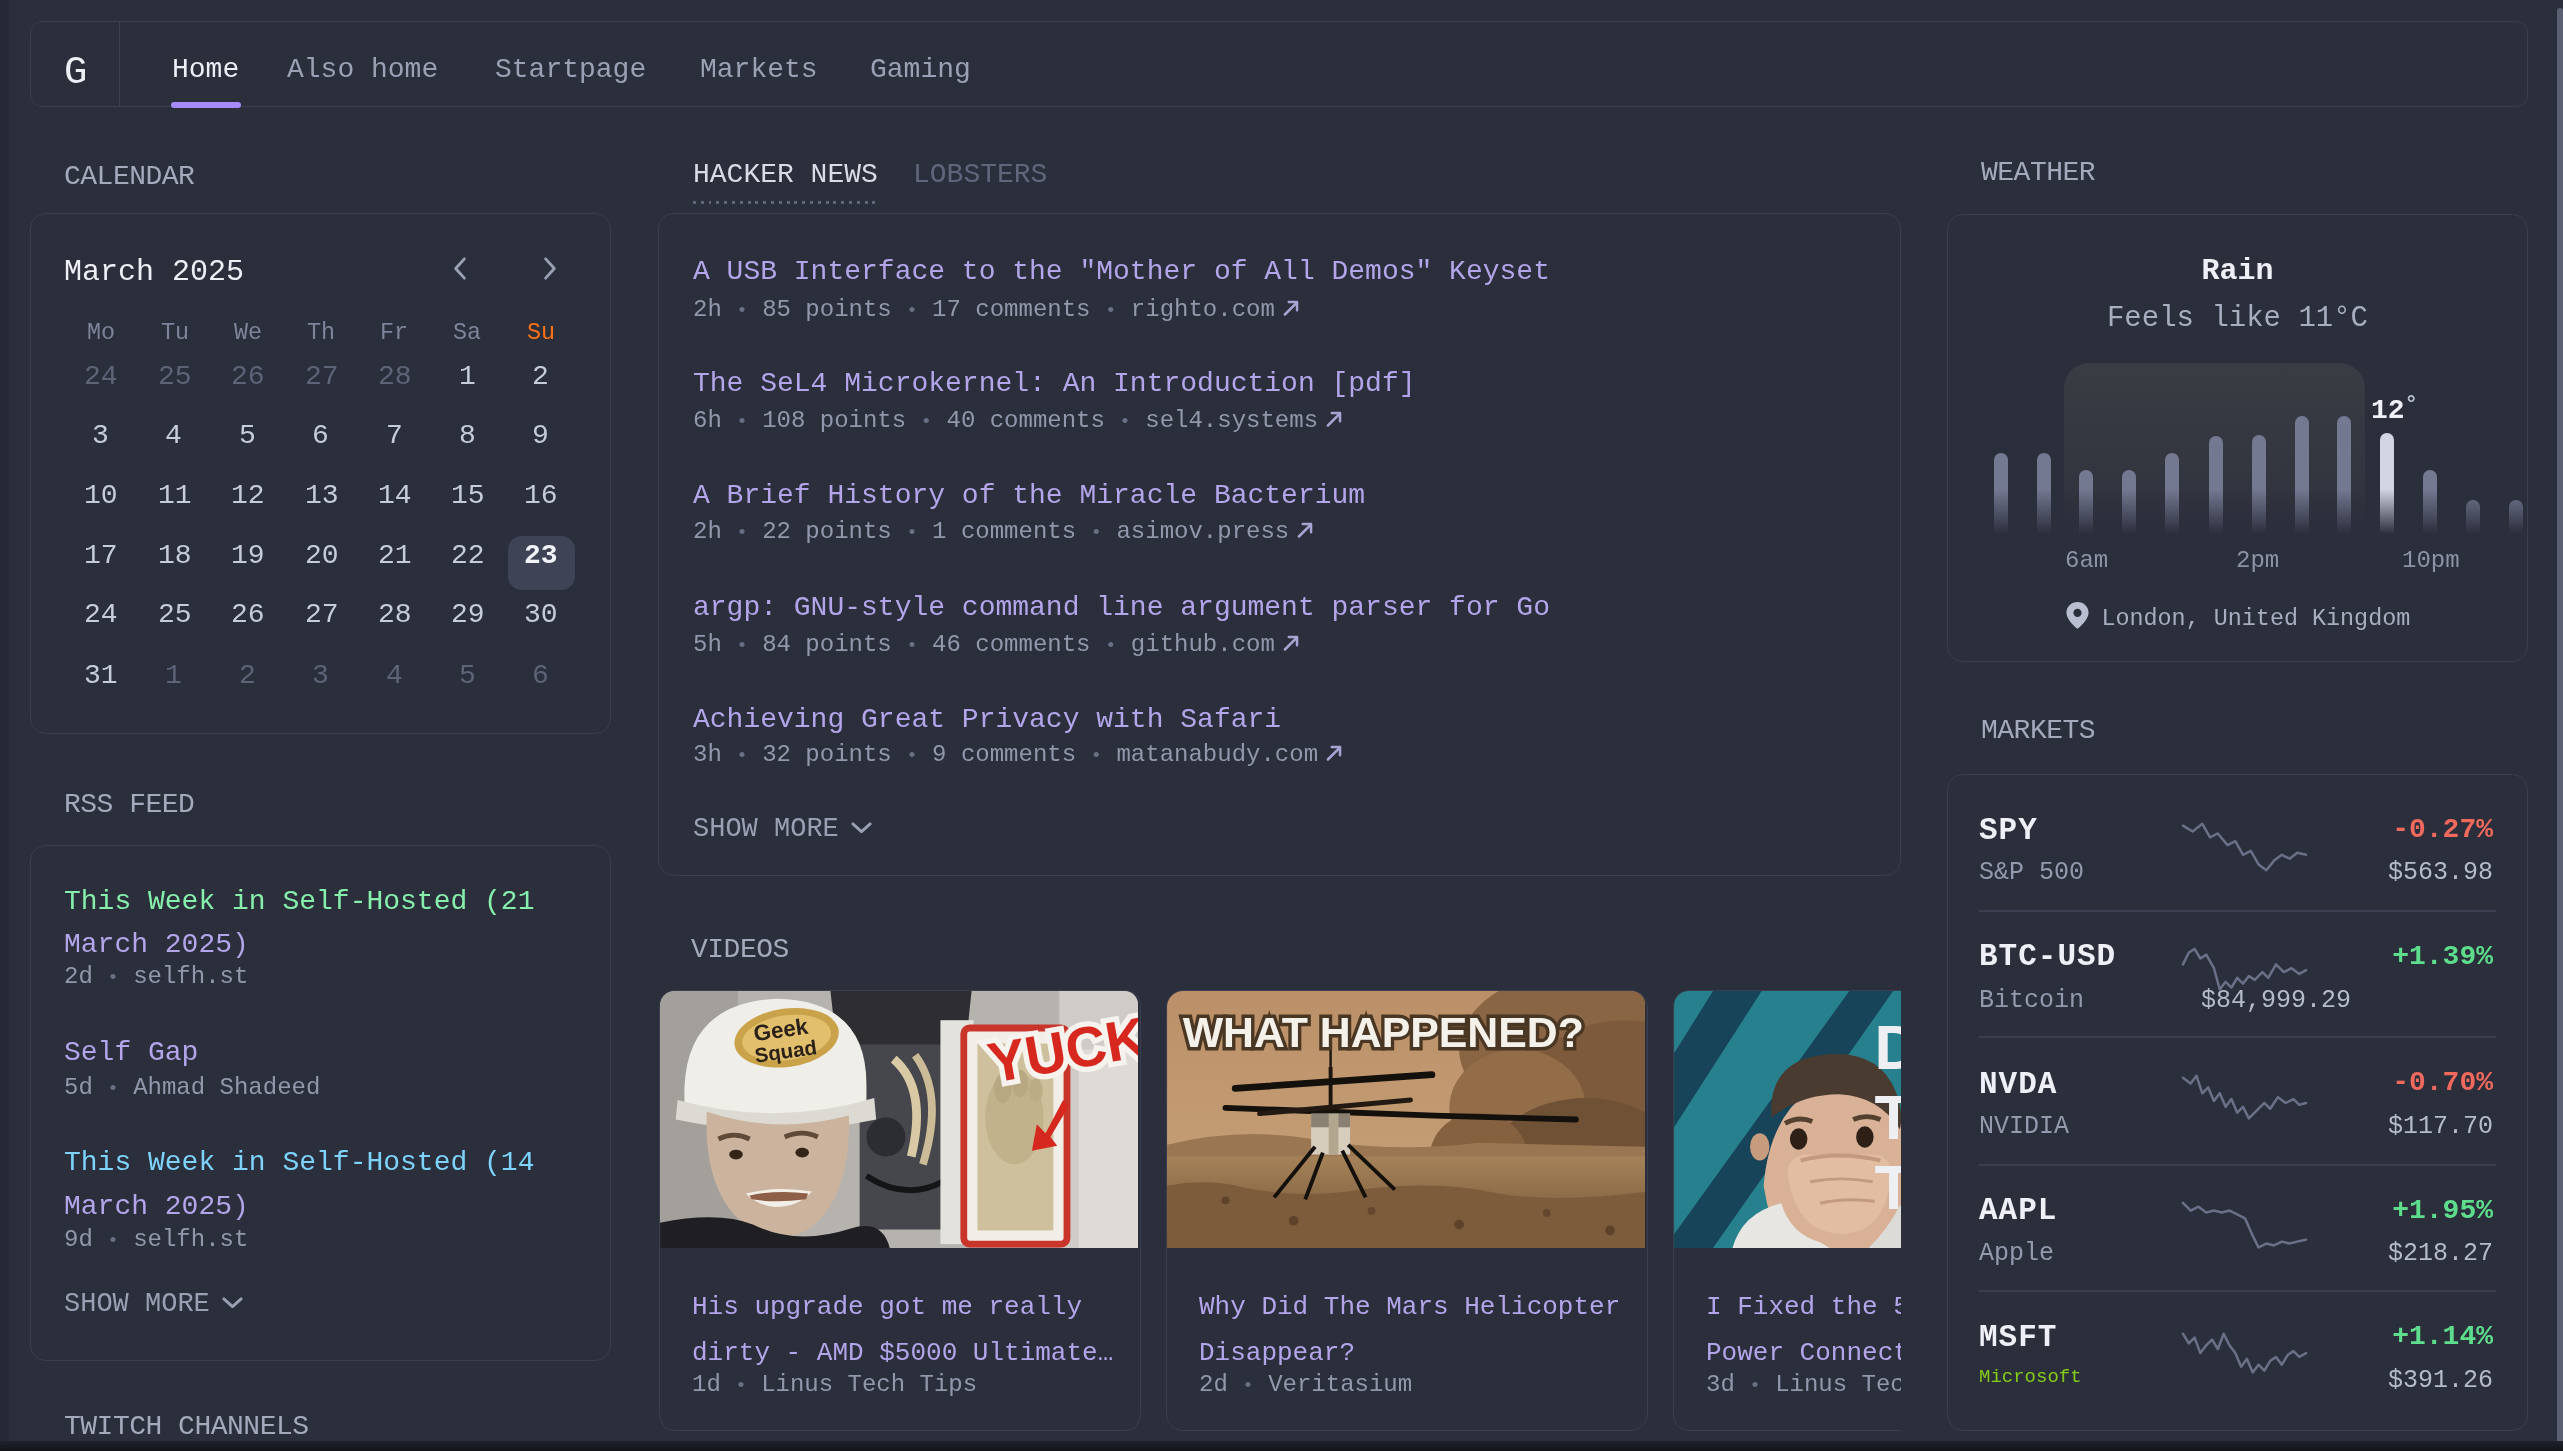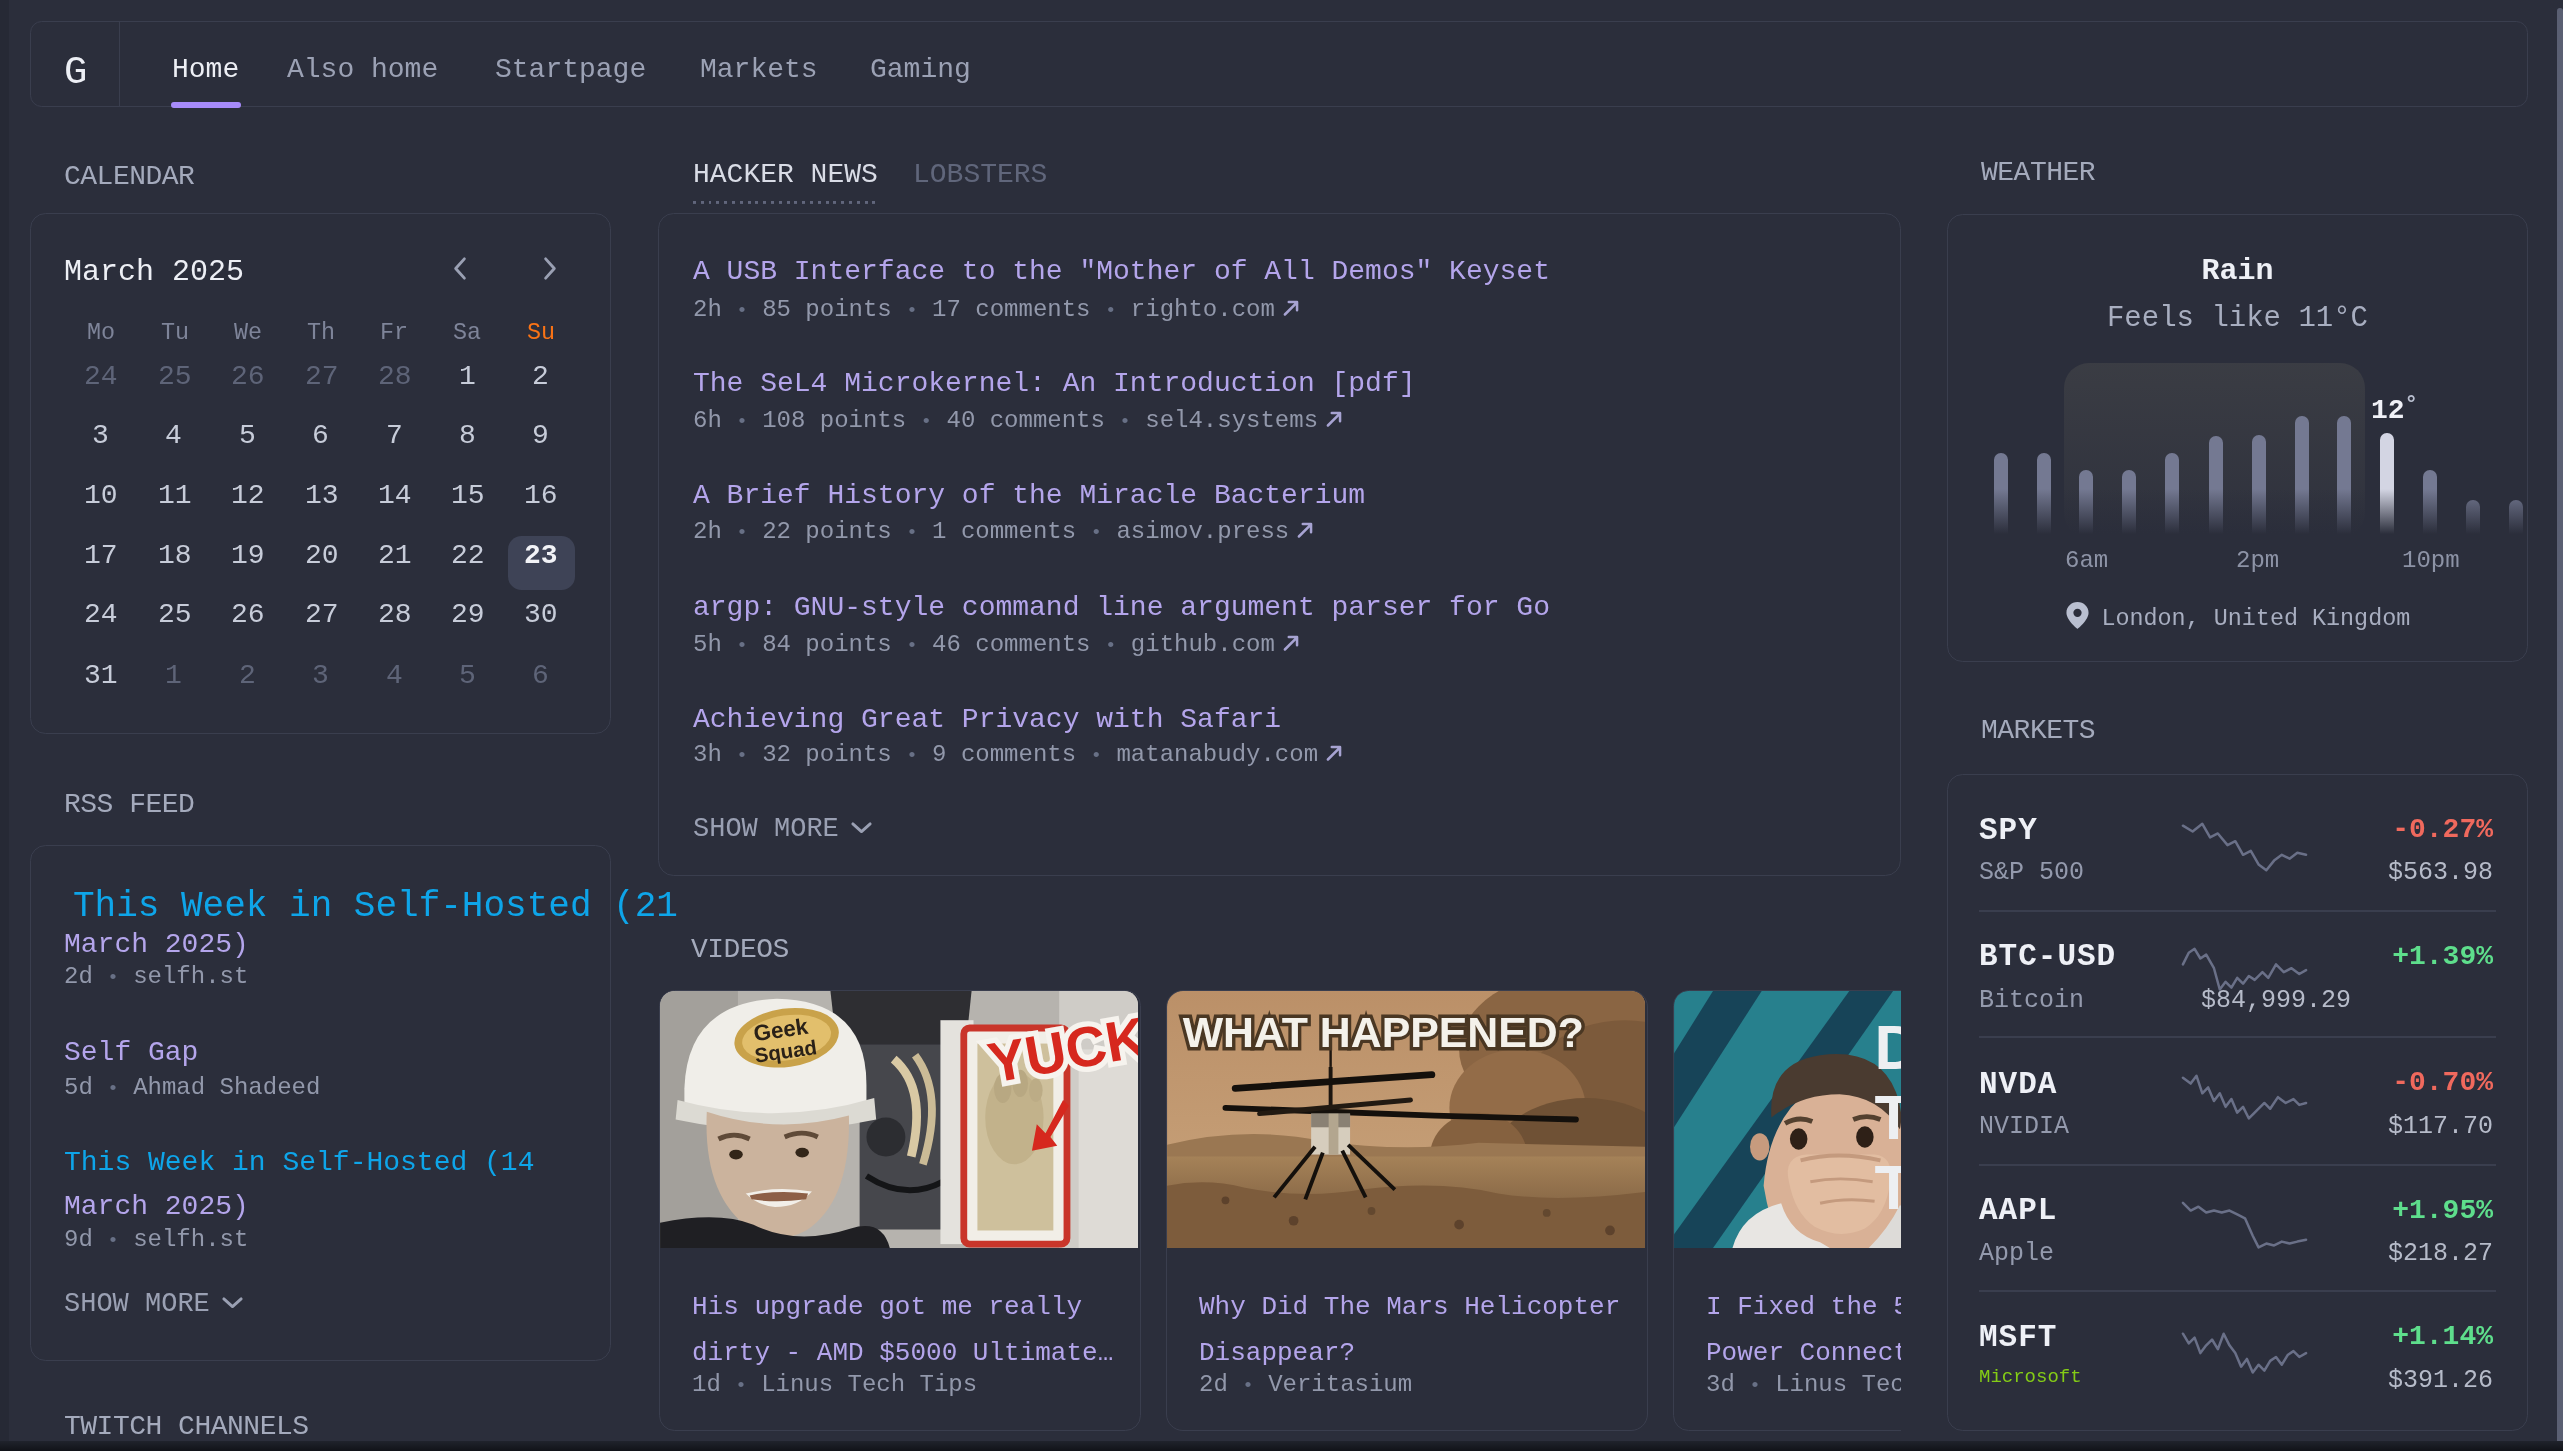--- a/index.html
+++ b/index.html
@@ -79,26 +79,26 @@
 <div class="abs" style="left:312px;top:660px;font-size:28px;color:#5e6478">3</div>
 <div class="abs" style="left:386px;top:660px;font-size:28px;color:#5e6478">4</div>
 <div class="abs" style="left:459px;top:660px;font-size:28px;color:#5e6478">5</div>
 <div class="abs" style="left:532px;top:660px;font-size:28px;color:#5e6478">6</div>
 <div class="abs" style="left:524px;top:540px;font-size:28px;color:#f2f3f7;font-weight:bold;z-index:2">23</div>
 <div class="abs" style="left:508px;top:536px;width:67px;height:54px;background:#3e4356;border-radius:13.6px"></div>
 
 <div class="abs lbl" style="left:64px;top:789px">RSS FEED</div>
 <div class="card" style="left:30px;top:845px;width:581px;height:516px"></div>
 
-<div class="abs" style="left:64px;top:886px;font-size:36px;color:#0ea5e9;margin-left:9px;">This Week in Self-Hosted (21</div>
+<div class="abs" style="left:64px;top:886px;font-size:28px;color:#86efac;">This Week in Self-Hosted (21</div>
 <div class="abs" style="left:64px;top:929px;font-size:28px;color:#b4a5eb;">March 2025)</div>
 <div class="abs" style="left:64px;top:963px;font-size:24px;color:#9298ab;">2d <span class="dot">•</span> selfh.st</div>
 <div class="abs" style="left:64px;top:1037px;font-size:28px;color:#b4a5eb;">Self Gap</div>
 <div class="abs" style="left:64px;top:1074px;font-size:24px;color:#9298ab;text-align:right;">5d <span class="dot">•</span> Ahmad Shadeed</div>
-<div class="abs" style="left:64px;top:1147px;font-size:28px;color:#0ea5e9;text-align:right;">This Week in Self-Hosted (14</div>
+<div class="abs" style="left:64px;top:1147px;font-size:28px;color:#7dd3fc;text-align:right;">This Week in Self-Hosted (14</div>
 <div class="abs" style="left:64px;top:1191px;font-size:28px;color:#b4a5eb;">March 2025)</div>
 <div class="abs" style="left:64px;top:1226px;font-size:24px;color:#9298ab;">9d <span class="dot">•</span> selfh.st</div>
 <div class="abs" style="left:64px;top:1289px;font-size:27px;color:#9aa0b3;">SHOW MORE<svg style="display:inline-block;vertical-align:0px;margin-left:9.7px" width="25" height="17.5" viewBox="0 0 26 18">
         <path d="M4 5 L13 13 L22 5" stroke="#9aa0b3" stroke-width="3" fill="none" stroke-linecap="round" stroke-linejoin="round"></path>
       </svg></div>
 <div class="abs lbl" style="left:64px;top:1411px">TWITCH CHANNELS</div>
 
 <div class="abs" style="left:693px;top:159px;font-size:28px;color:#d9dce6;padding-bottom:13.6px;background:repeating-linear-gradient(90deg,#61667c 0 2.9px,rgba(0,0,0,0) 2.9px 7.8px) left bottom/100% 2.9px no-repeat">HACKER NEWS</div>
 <div class="abs" style="left:913px;top:159px;font-size:28px;color:#60667b">LOBSTERS</div>
 <div class="card" style="left:658px;top:213px;width:1243px;height:663px"></div>

